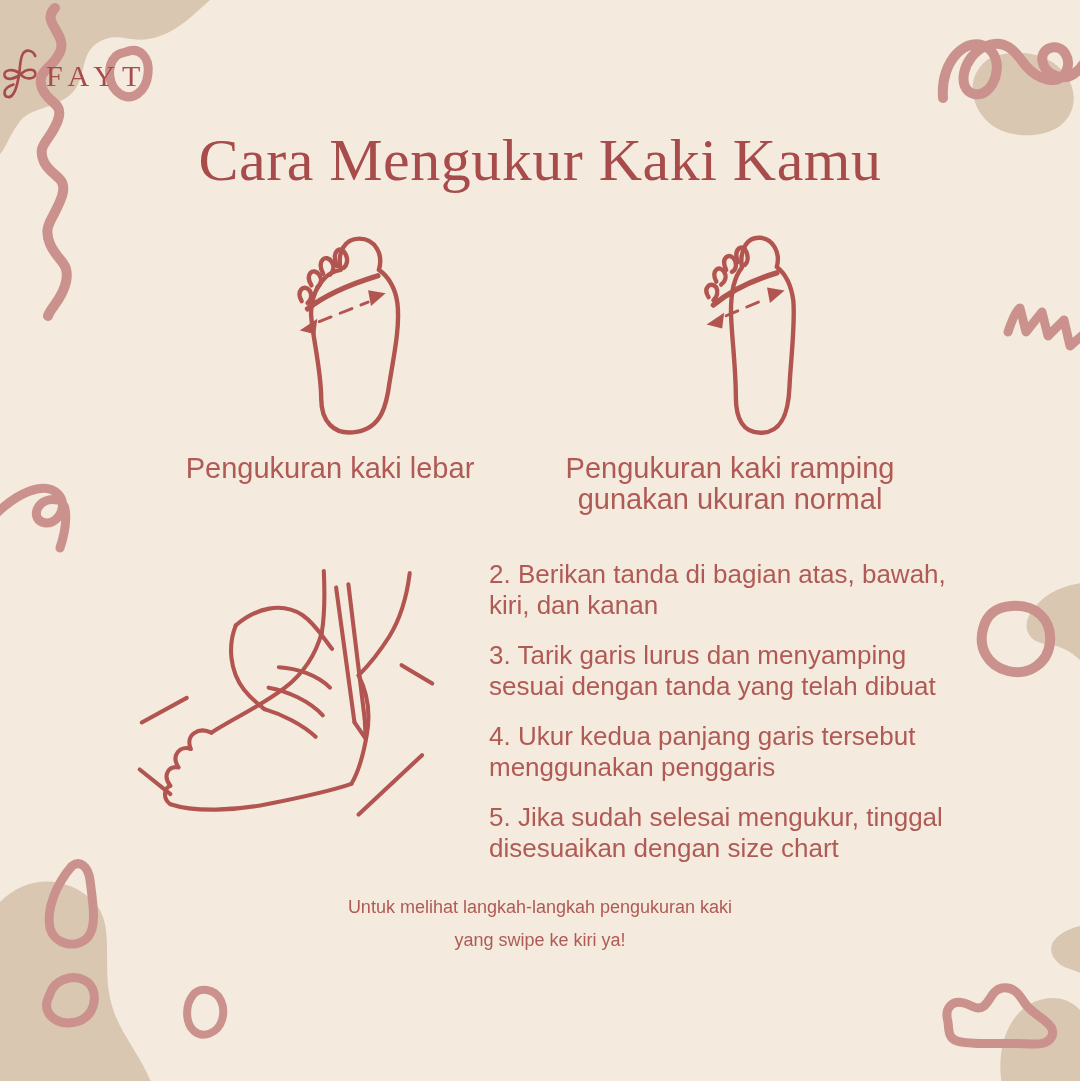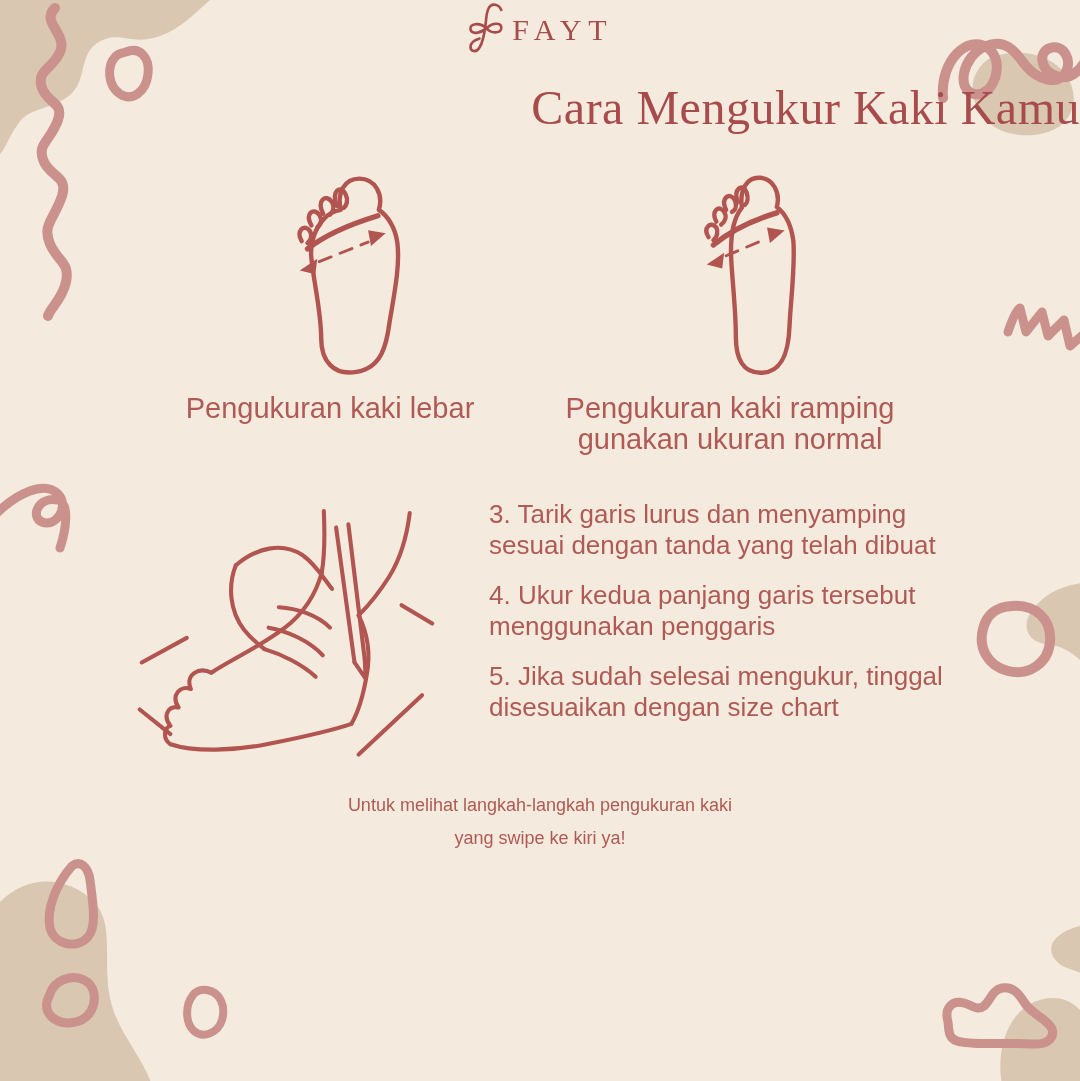--- a/index.html
+++ b/index.html
@@ -10,30 +10,30 @@
     position:relative;overflow:hidden;
     color:var(--text-red,#b05a55);
   }
   .deco-svg{position:absolute;inset:0;z-index:0;}
   .tan-fill{fill:var(--blob-tan,#d9c7b2);}
   .pink-stroke{stroke:var(--squiggle-pink,#cb918c);fill:none;stroke-linecap:round;stroke-linejoin:round;}
   .line-art{stroke:var(--line-red,#b2544f);fill:none;stroke-linecap:round;stroke-linejoin:round;}
   .line-fill{fill:var(--line-red,#b2544f);}
   .content{position:relative;z-index:1;width:100%;height:100%;}
 
-  .logo{display:flex;justify-content:center;align-items:center;gap:4px;}
+  .logo{display:flex;align-items:center;padding-top:46px;gap:4px;}
   .logo-text{
     font-family:"Liberation Serif", serif;
     font-size:30px;letter-spacing:7px;color:var(--title-red,#a84b4b);
     transform:translateY(2px);
   }
   h1.title{
-    margin:24px 0 0 0;text-align:right;
+    margin:24px 0 0 0;text-align:center;
     font-family:"Liberation Serif", serif;font-weight:500;
-    font-size:48px;letter-spacing:.5px;color:var(--title-red,#a84b4b);
+    font-size:60px;letter-spacing:.5px;color:var(--title-red,#a84b4b);
   }
 
   .feet-row{display:flex;justify-content:center;margin-top:16px;}
   .foot-col{width:380px;display:flex;flex-direction:column;align-items:center;}
   .foot-col.right{width:420px;}
   .foot-caption{
     margin:12px 0 0 0;text-align:center;
     font-size:29px;line-height:31px;color:var(--text-red,#b05a55);
   }
   .b{font-weight:400;}
@@ -131,20 +131,21 @@
           <path d="M162,96 C180,97 200,104 212,116"></path>
           <path d="M152,116 C170,119 192,129 205,143"></path>
           <path d="M148,137 C165,142 185,152 198,164"></path>
           <path d="M218,18 L236,150"></path>
           <path d="M230,15 L246,147"></path>
           <path d="M236,150 L247,166 L246,147"></path>
         </g>
       </svg>
     </div>
     <div class="steps">
+        <p class="step"><span>2. </span><span class="b">Berikan tanda</span><span> di bagian </span><span class="b">atas, bawah,</span><br><span class="b">kiri, dan kanan</span></p>
         <p class="step"><span>3. </span><span class="b">Tarik garis lurus dan menyamping</span><br><span>sesuai dengan tanda yang telah dibuat</span></p>
         <p class="step"><span>4. </span><span class="b">Ukur kedua panjang garis</span><span> tersebut</span><br><span>menggunakan penggaris</span></p>
         <p class="step"><span>5. Jika sudah selesai mengukur, tinggal</span><br><span class="b">disesuaikan dengan size chart</span></p>
       </div>
   </div>
 
   <p class="footer-note"><span>Untuk melihat langkah-langkah pengukuran kaki</span><br><span>yang </span><span class="b">swipe ke kiri</span><span> ya!</span></p>
 
 </div>
 

